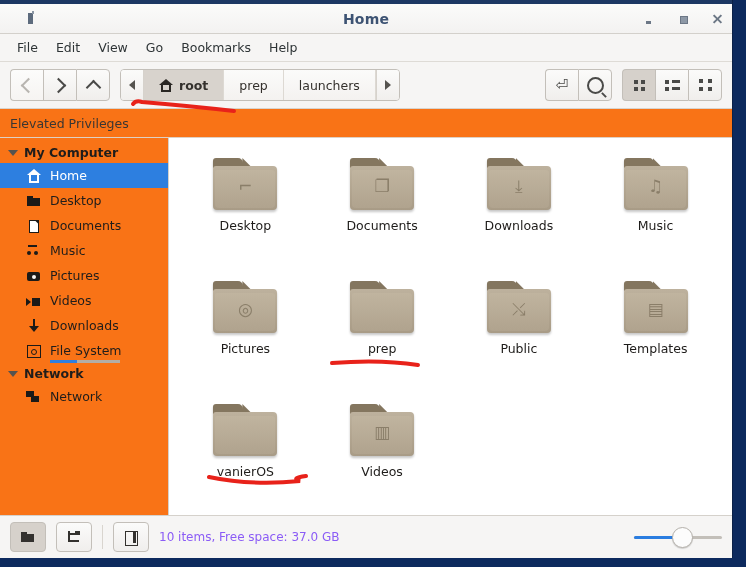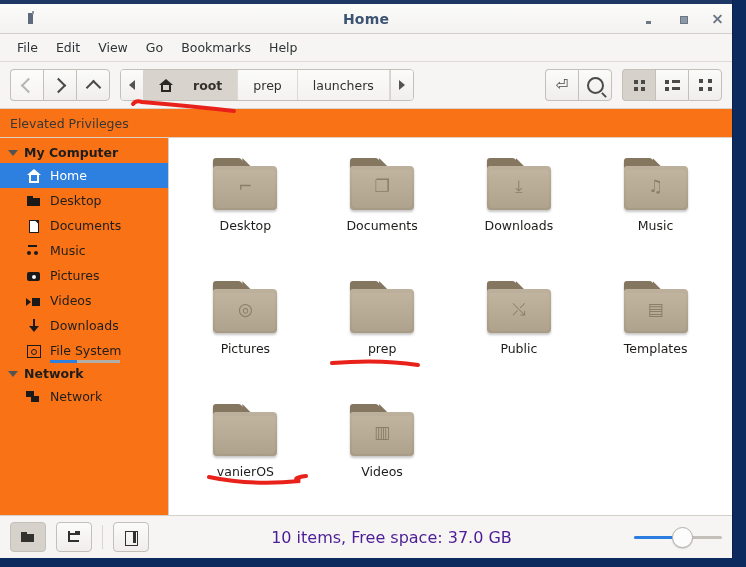--- a/index.html
+++ b/index.html
@@ -115,21 +115,21 @@
   }
   .crumb-arrow {
     width: 22px; display: flex; align-items: center; justify-content: center;
     background: linear-gradient(180deg,#fbfbfa,#f1efed);
     border-right: 1px solid #d6d2cc; cursor: default;
   }
   .crumb-arrow:last-child { border-right: none; border-left: 1px solid #d6d2cc; }
   .tri-l { width:0;height:0;border-top:5px solid transparent;border-bottom:5px solid transparent;border-right:6px solid #55534f;}
   .tri-r { width:0;height:0;border-top:5px solid transparent;border-bottom:5px solid transparent;border-left:6px solid #55534f;}
   .crumb {
-    padding: 0 15px; display: flex; align-items: center; gap: 20px;
+    padding: 0 15px; display: flex; align-items: center; gap: 6px;
     font-size: 12.5px; color: #34312d; cursor: default;
     border-right: 1px solid #ddd9d3;
     background: linear-gradient(180deg,#fbfbfa,#f4f2f0);
   }
   .crumb.current { background: #d8d3cd; font-weight: bold; }
   .home-glyph { width: 14px; height: 13px; position: relative; }
   .home-glyph::before {
     content:""; position:absolute; left:0; top:0;
     border-left:7px solid transparent;border-right:7px solid transparent;border-bottom:6px solid #2a2724;
   }
@@ -276,21 +276,21 @@
     display: flex; align-items: center; padding: 0 10px; gap: 10px;
   }
   .sb-btn {
     width: 34px; height: 28px; border: 1px solid #c3bfb9; border-radius: 4px;
     background: linear-gradient(180deg,#fbfbfa,#f0eeec);
     display: flex; align-items: center; justify-content: center;
     cursor: default; color: #33312e;
   }
   .sb-btn.active { background: #d6d1cb; }
   .sb-sep { width:1px; height:24px; background:#d9d5cf; }
-  .sb-status { flex: 1; text-align: center; font-size: 16px; color: #4c1d95; }
+  .sb-status { flex: 1; text-align: left; font-size: 12px; color: #8b5cf6; }
   .slider { width: 88px; height: 22px; position: relative; display:flex; align-items:center;}
   .slider .track { position:absolute; left:0; right:0; top:10px; height:3px; background:#c3bfb9; border-radius:2px;}
   .slider .fill  { position:absolute; left:0; top:10px; height:3px; background:#2b7de0; border-radius:2px;}
   .slider .knob  {
     position:absolute; width:19px; height:19px; border-radius:50%;
     background:#fcfcfc; border:1px solid #b5b1ab; top:1px;
     box-shadow: 0 1px 1px rgba(0,0,0,.16);
   }
   .statusbar-edge { position:absolute; left:0; bottom:0; width:746px; height:9px; background:#0d2a5e;}
 </style>

